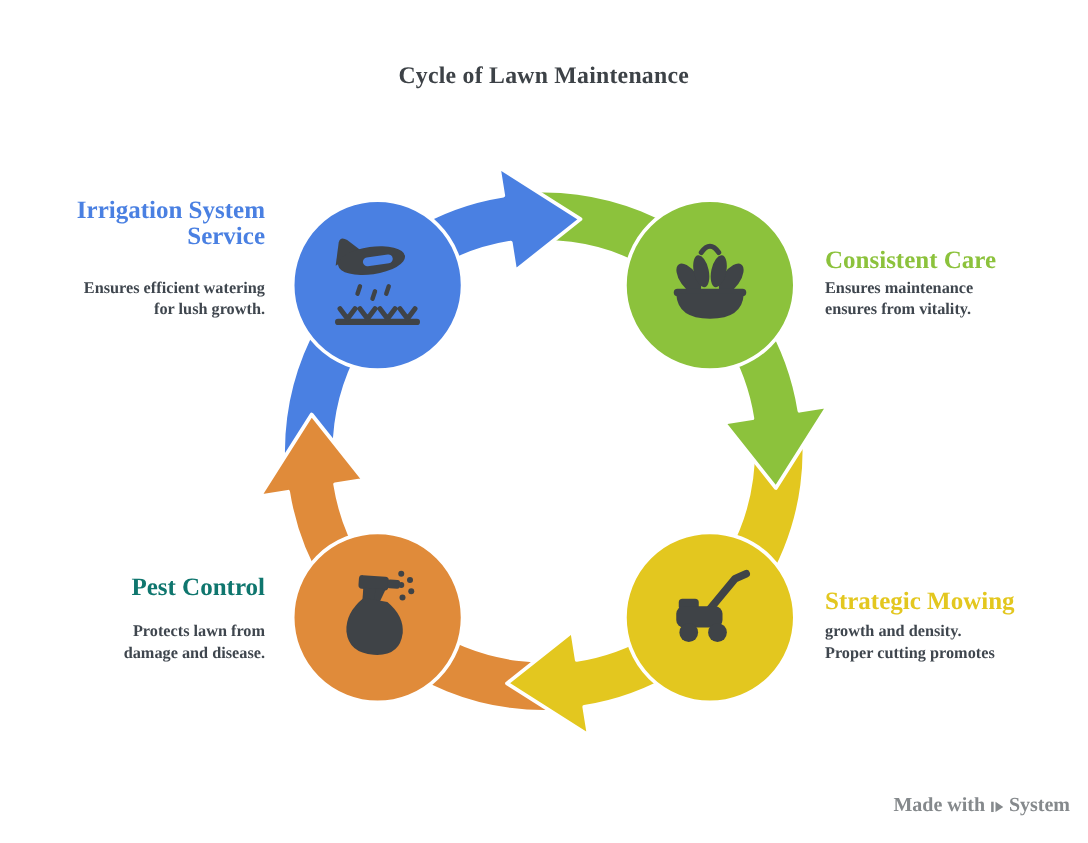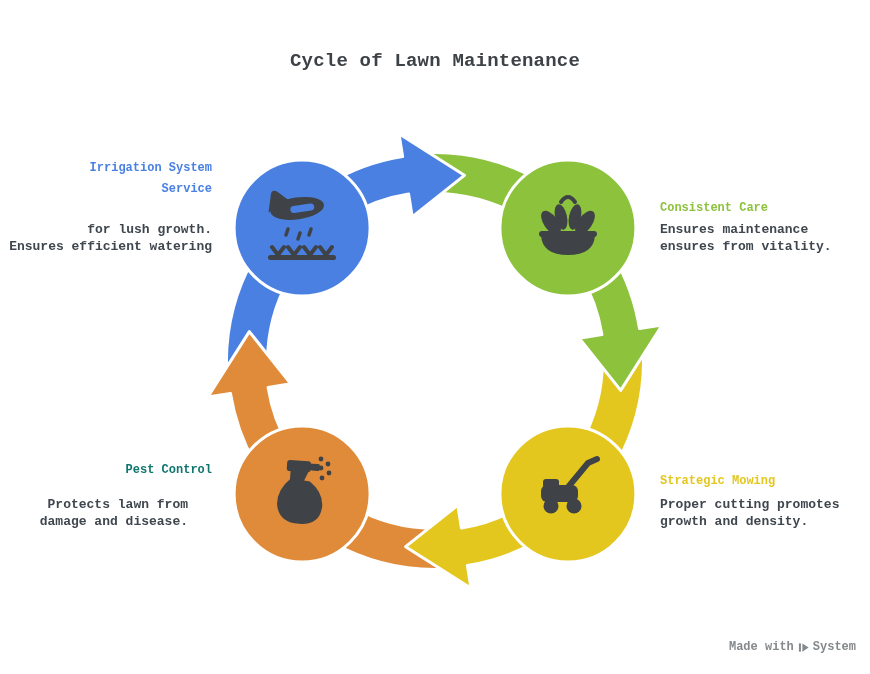--- a/index.html
+++ b/index.html
@@ -1,34 +1,34 @@
 <!DOCTYPE html>
 <html style="--c-blue: #4a80e2; --c-green: #8cc23c; --c-yellow: #e3c71f; --c-orange: #e08b3a; --c-icon: #3f4347; --c-title_text: #3d4247; --c-body_text: #3f464e; --c-footer_text: #85898c;"><head>
 <meta charset="utf-8">
 <style>
   html,body{margin:0;padding:0;background:#fff;}
   .canvas{position:relative;width:870px;height:674px;background:#ffffff;
-          font-family:Liberation Mono, monospace;overflow:hidden;}
+          font-family:Liberation Serif, serif;overflow:hidden;}
   .title{position:absolute;top:50px;left:0;right:0;text-align:center;
          font-size:19px;font-weight:700;color:var(--c-title_text);letter-spacing:.2px;}
   #diagram{position:absolute;left:0;top:0;}
-  .node-title{position:absolute;font-size:12px;font-weight:700;line-height:21px;}
+  .node-title{position:absolute;font-size:20px;font-weight:700;line-height:21px;}
   .node-desc{position:absolute;font-size:13px;font-weight:700;line-height:17px;color:var(--c-body_text);}
   .node-title div,.node-desc div{white-space:nowrap;}
   .align-r{text-align:right;}
   #t-irrigation{top:158px;right:658px;}
   #d-irrigation{top:221px;right:658px;}
   #t-care{top:198px;left:660px;}
   #d-care{top:221px;left:660px;}
   #t-mowing{top:460px;left:660px;}
   #d-mowing{top:496px;left:660px;}
   #t-pest{top:460px;right:658px;}
-  #d-pest{top:496px;right:682px;margin-left:33px;}
+  #d-pest{top:496px;right:658px;margin-left:33px;}
   .footer{position:absolute;right:14px;bottom:20px;display:flex;align-items:center;gap:4px;
-          font-size:12px;font-weight:700;color:var(--c-footer_text);}
+          font-size:16px;font-weight:700;color:var(--c-footer_text);}
   .napkin-logo{display:block;}
   .ic{fill:var(--c-icon);}
   .ic-s{fill:none;stroke:var(--c-icon);stroke-linecap:round;stroke-linejoin:round;}
 </style>
 </head>
 <body>
 
 <div class="canvas">
 
   <div class="title">Cycle of Lawn Maintenance</div>
@@ -94,38 +94,38 @@
         <circle class="ic" cx="20" cy="-16" r="2.4"></circle>
       </g>
     </g>
   </svg>
 
   <div class="node-title align-r" id="t-irrigation" style="color: rgb(74, 128, 226);">
     <div>Irrigation System</div>
     <div>Service</div>
   </div>
   <div class="node-desc align-r" id="d-irrigation">
+    <div>Ensures efficient watering</div>
     <div>for lush growth.</div>
-    <div>Ensures efficient watering</div>
   </div>
 
   <div class="node-title" id="t-care" style="color: rgb(140, 194, 60);">
     <div>Consistent Care</div>
   </div>
   <div class="node-desc" id="d-care">
     <div>Ensures maintenance</div>
     <div>ensures from vitality.</div>
   </div>
 
   <div class="node-title" id="t-mowing" style="color: rgb(227, 199, 31); margin-top: 11px;">
     <div>Strategic Mowing</div>
   </div>
   <div class="node-desc" id="d-mowing">
+    <div>growth and density.</div>
     <div>Proper cutting promotes</div>
-    <div>growth and density.</div>
   </div>
 
   <div class="node-title align-r" id="t-pest" style="color: #0f766e;">
     <div>Pest Control</div>
   </div>
   <div class="node-desc align-r" id="d-pest">
     <div>Protects lawn from</div>
     <div>damage and disease.</div>
   </div>
 

